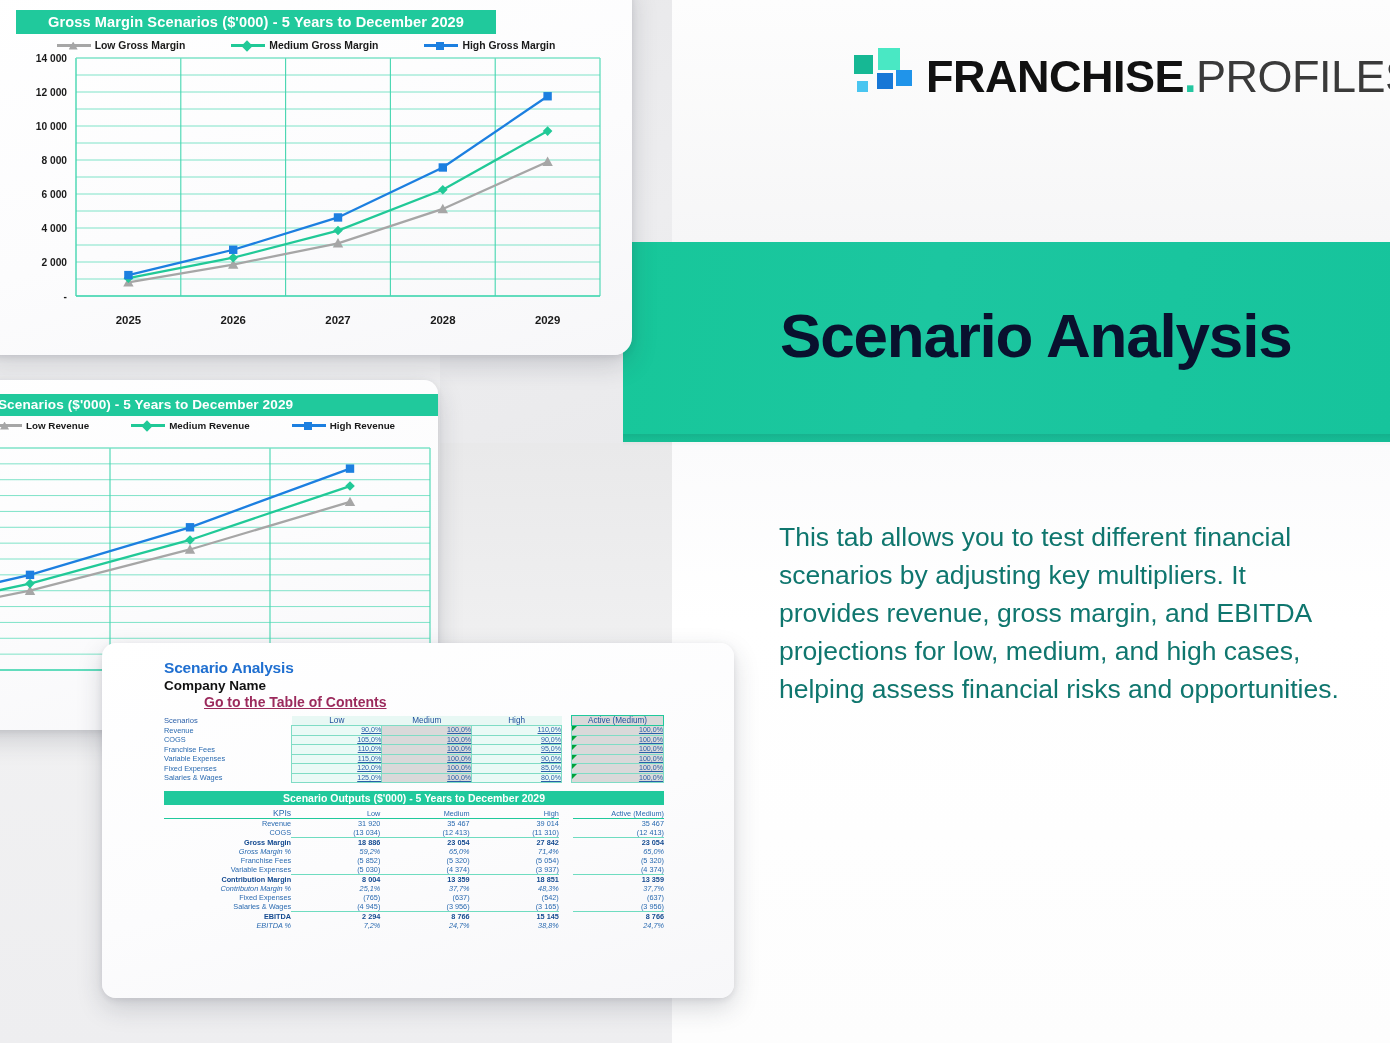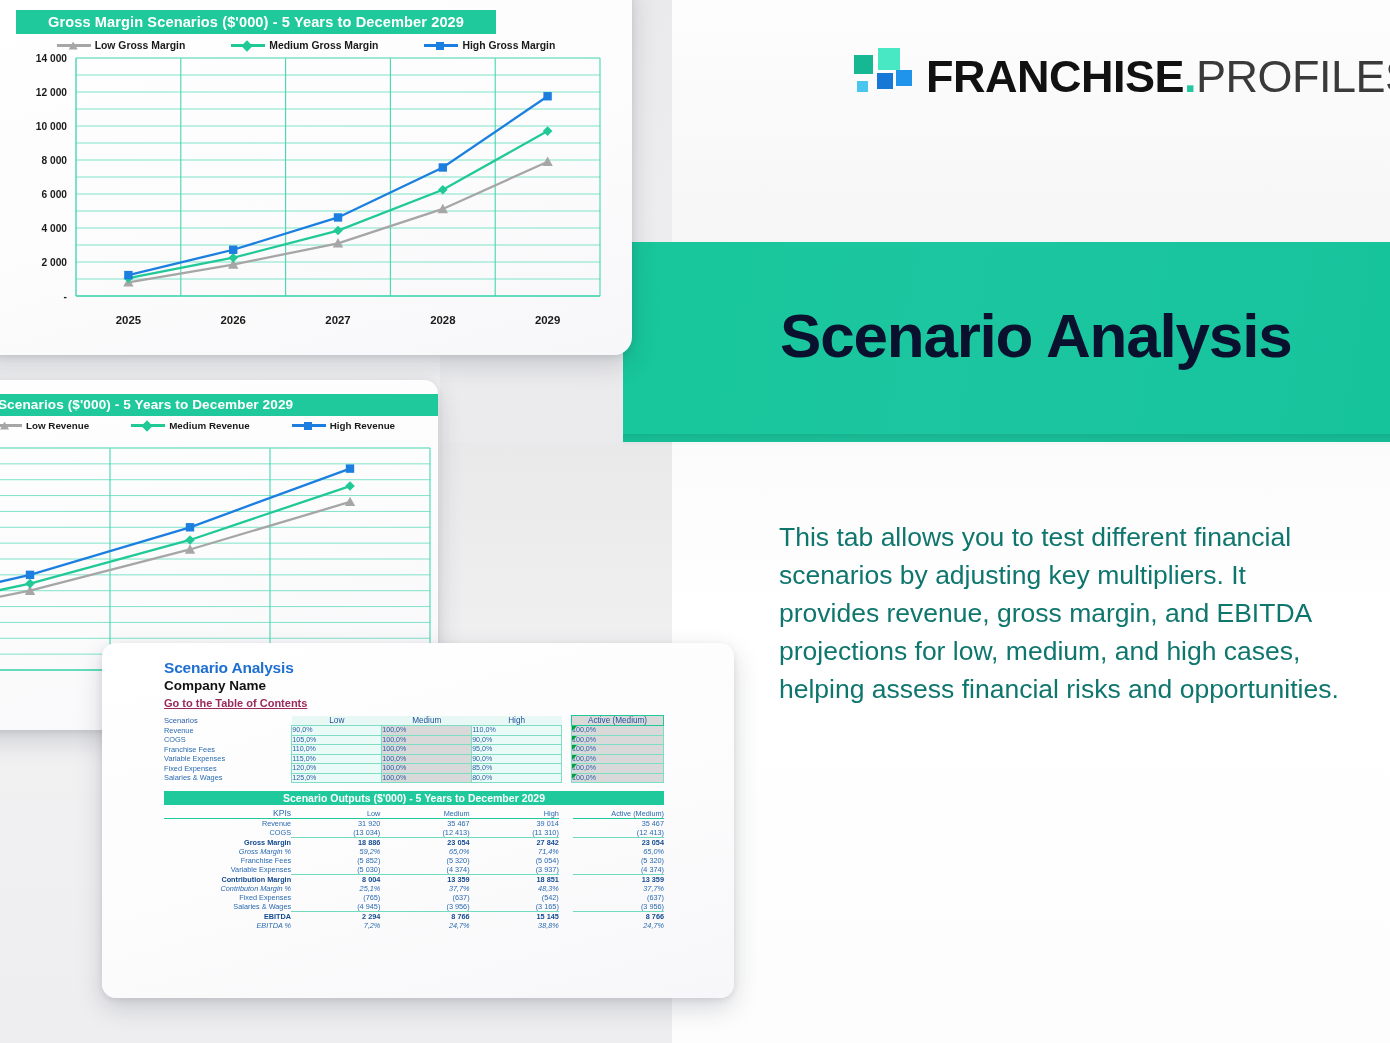--- a/index.html
+++ b/index.html
@@ -116,34 +116,34 @@
   }
   #hero-body {
     position: absolute; left: 779px; top: 518px; width: 560px;
     font-size: 26.5px; line-height: 38px; color: #0f766e;
   }
 
   
   #tbl-inner { position: absolute; left: 62px; top: 16px; width: 500px; }
   .t-title { color: #1f6fd0; font-weight: bold; font-size: 15.5px; letter-spacing: -.2px; }
   .t-company { color: #111; font-weight: bold; font-size: 13.5px; margin-top: 1px; }
-  .t-toc { color: #9b2a5c; font-size: 11px; font-weight: bold; text-decoration: underline; margin-top: 1px; }
+  .t-toc { color: #9b2a5c; font-size: 14px; font-weight: bold; text-decoration: underline; margin-top: 1px; margin-left: 40px; }
 
   .sec-bar {
     background: #20c99c; color: #fff; font-weight: bold; text-align: center;
     font-size: 10.5px; line-height: 14px; height: 14px; margin-top: 8px;
   }
 
   table.grid { border-collapse: collapse; width: 100%; font-size: 7.1px; color: #2a5fa8; }
   table.grid td, table.grid th { padding: 0; font-weight: normal; }
 
   .mx-head td { font-size: 8.2px; font-weight: bold; color: #1f4f9c; text-align: center; background:#e8f8f4; }
   .mx-head td.lbl { background: transparent; text-align: left; color:#2a5fa8; font-weight: normal; font-size: 7.6px; }
   .mx-head td.act { background:#d9d9d9; border:1px solid #20c99c; }
-  .mx-cell { text-align: left; border: 1px solid #7fdcc5; height: 9.5px; }
+  .mx-cell { text-align: right; border: 1px solid #7fdcc5; height: 9.5px; text-decoration: underline; }
   .mx-low  { background: #eafaf6; }
   .mx-med  { background: #d9d9d9; }
   .mx-high { background: #eafaf6; }
   .mx-act  { background: #d9d9d9; position: relative; }
   .mx-act::before {
     content:""; position:absolute; left:0; top:0;
     border-left: 5px solid #00a13a; border-bottom: 5px solid transparent;
   }
   .mx-name { text-align: left; padding-left: 1px; font-size: 7.4px; color:#2a6ab0; }
 

